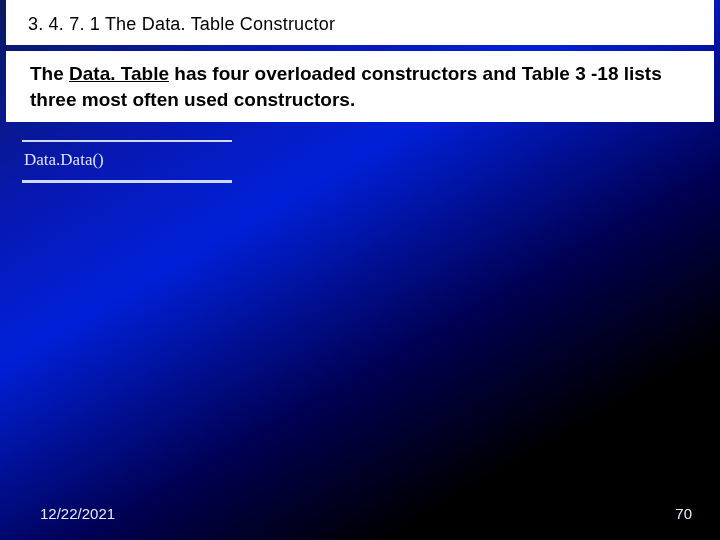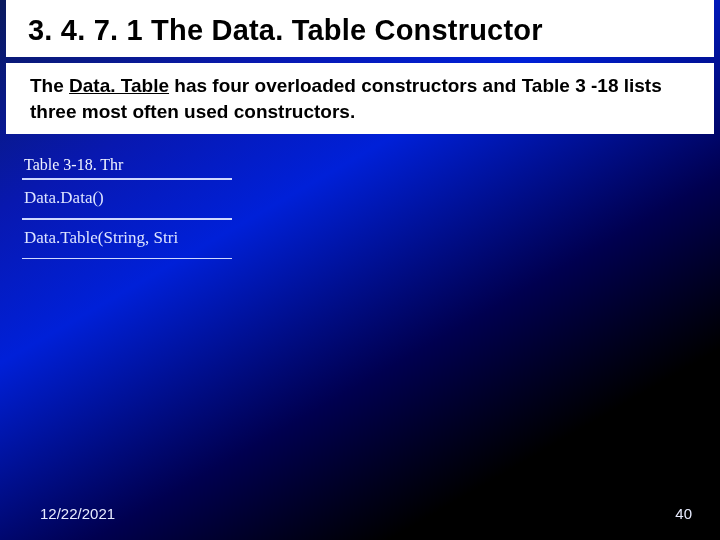--- a/index.html
+++ b/index.html
@@ -9,22 +9,22 @@
     background: linear-gradient(150deg, #0a1a5e 0%, #0818b0 22%, #0020d8 38%, #000050 62%, #000000 80%);
     position: relative;
     color: #000;
   }
   .header-band {
     background: #ffffff;
     padding: 14px 22px 10px 22px;
     margin: 0 6px;
   }
   .title {
-    font-size: 29px;
-    font-weight: bold;
+    font-size: 18px;
+    font-weight: normal;
     letter-spacing: 0.2px;
   }
   .body-band {
     background: #ffffff;
     margin: 6px 6px 0 6px;
     padding: 10px 18px 10px 24px;
     font-size: 19px;
     font-weight: bold;
     line-height: 1.35;
   }
@@ -78,26 +78,24 @@
 
 <div class="header-band">
   <div class="title">3. 4. 7. 1   The Data. Table Constructor</div>
 </div>
 
 <div class="body-band">
   <span>The </span><span class="underlined">Data. Table</span><span> has four overloaded constructors and Table 3 -18 lists three most often used constructors.</span>
 </div>
 
 <div class="table-area">
-  <div class="caption">Table 3-18. Thr</div>
   <hr class="hr">
   <hr class="hr">
   <div class="row">Data.Data()</div>
   <hr class="hr">
   <hr class="hr">
-  <div class="row">Data.Table(String, Stri</div>
   <hr class="hr">
 </div>
 
 <div class="footer">
   <span>12/22/2021</span>
-  <span>40</span>
+  <span>70</span>
 </div>
 
 </body></html>

